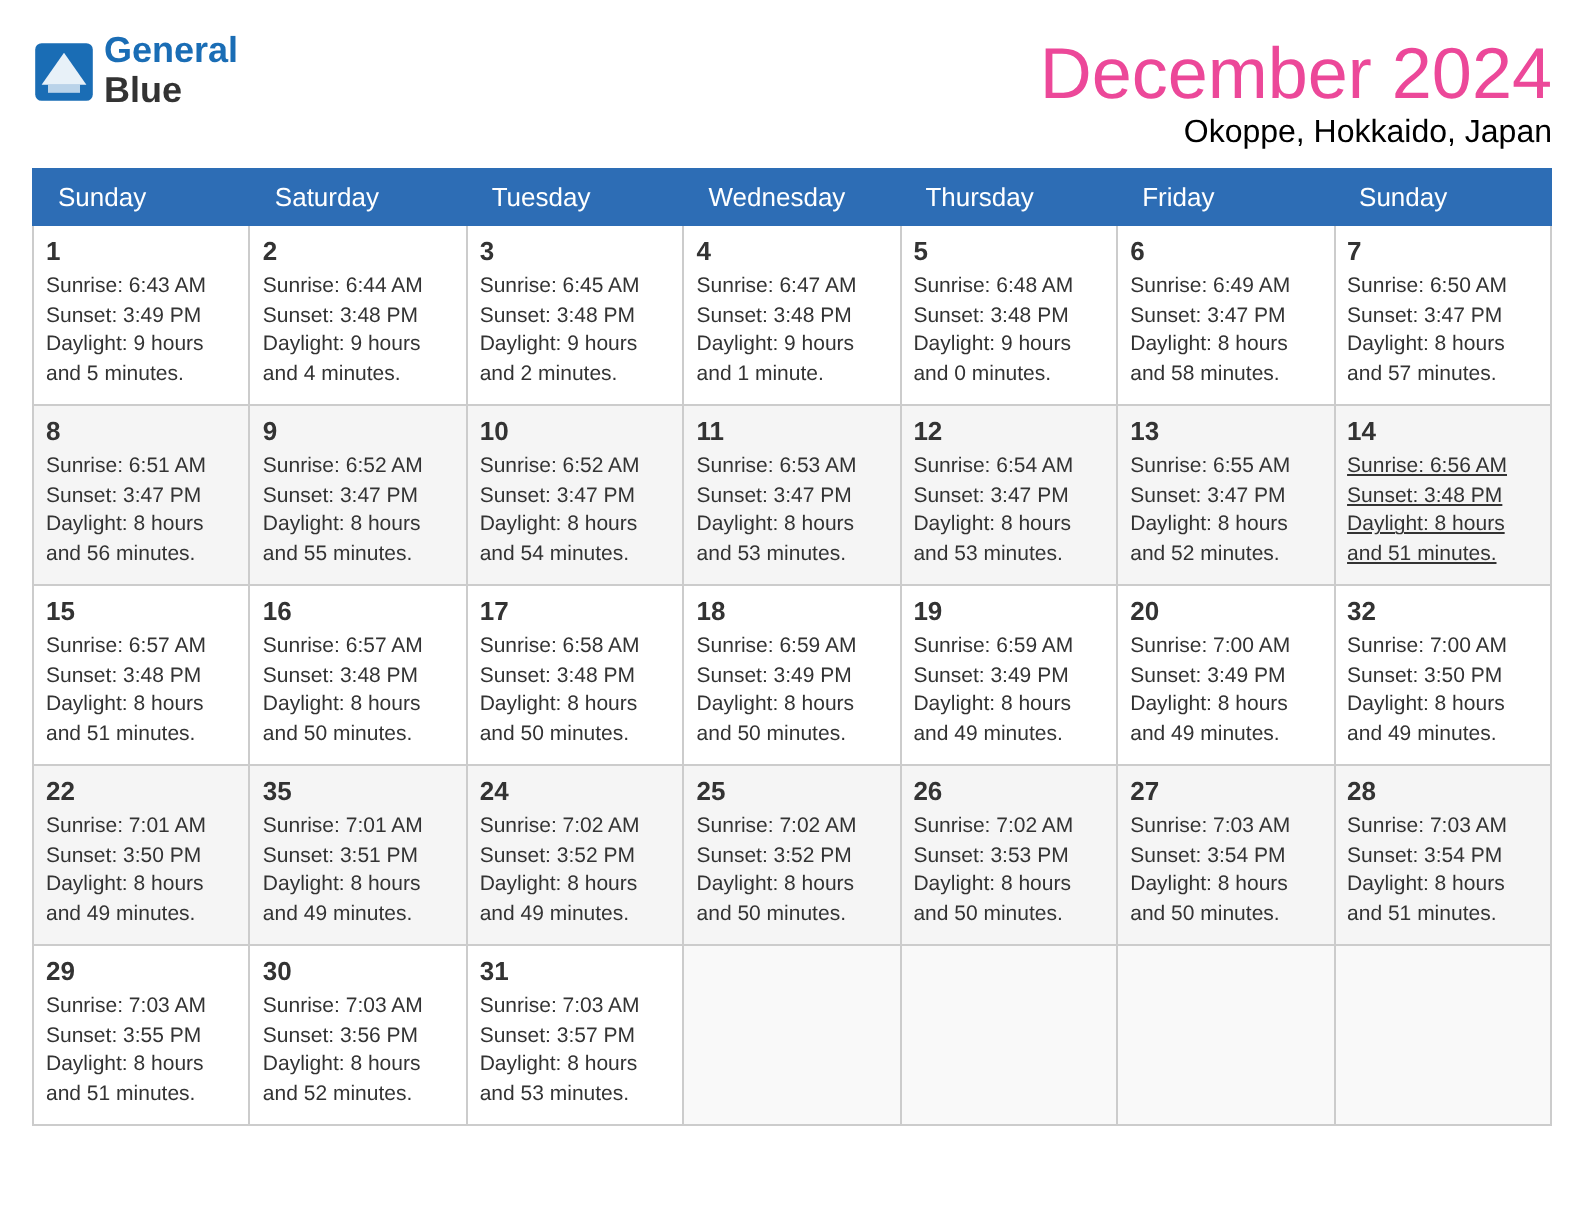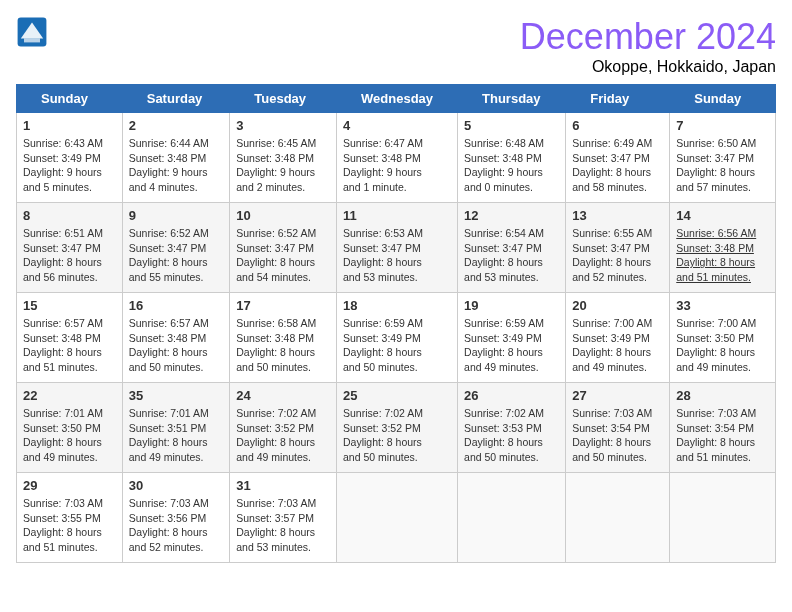--- a/index.html
+++ b/index.html
@@ -33,38 +33,38 @@
     .logo-icon {
       width: 32px;
       height: 32px;
     }
     .title-block {
       text-align: right;
     }
     .calendar-title {
       font-size: 36px;
       font-weight: normal;
-      color: #8b5cf6;
+      color: #ec4899;
     }
     .calendar-subtitle {
       font-size: 16px;
       color: #000000;
     }
     table {
       width: 100%;
       border-collapse: collapse;
       font-size: 11px;
     }
     thead th {
       background-color: #2d6db5;
       color: #fff;
       text-align: left;
-      padding: 6px 24px;
+      padding: 6px 12px;
       font-size: 13px;
-      font-weight: bold;
+      font-weight: normal;
       border: 1px solid #2d6db5;
     }
     tbody td {
       border: 1px solid #ccc;
       vertical-align: top;
       padding: 5px 6px;
       height: 90px;
       width: 14.28%;
       background: #fff;
       color: #333;
@@ -89,20 +89,24 @@
 </head>
 <body>
 
 <div class="header">
   <div class="logo">
     <svg class="logo-icon" viewBox="0 0 40 40">
       <rect x="2" y="2" width="36" height="36" rx="4" fill="#1a6db5"></rect>
       <polygon points="20,8 34,28 6,28" fill="white" opacity="0.9"></polygon>
       <rect x="10" y="28" width="20" height="5" fill="white" opacity="0.7"></rect>
     </svg>
+    <div class="logo-text">
+      <div><span>General</span></div>
+      <div>Blue</div>
+    </div>
   </div>
   <div class="title-block">
     <div class="calendar-title">December 2024</div>
     <div class="calendar-subtitle">Okoppe, Hokkaido, Japan</div>
   </div>
 </div>
 
 <table>
   <thead>
     <tr>
@@ -255,21 +259,21 @@
 and 49 minutes.</div>
         </td>
         <td>
           <span class="day-num">20</span>
           <div class="day-info" style="white-space: pre-line;">Sunrise: 7:00 AM
 Sunset: 3:49 PM
 Daylight: 8 hours
 and 49 minutes.</div>
         </td>
         <td>
-          <span class="day-num">33</span>
+          <span class="day-num">32</span>
           <div class="day-info" style="white-space: pre-line;">Sunrise: 7:00 AM
 Sunset: 3:50 PM
 Daylight: 8 hours
 and 49 minutes.</div>
         </td>
       </tr>
       <tr>
         <td>
           <span class="day-num">22</span>
           <div class="day-info" style="white-space: pre-line;">Sunrise: 7:01 AM

